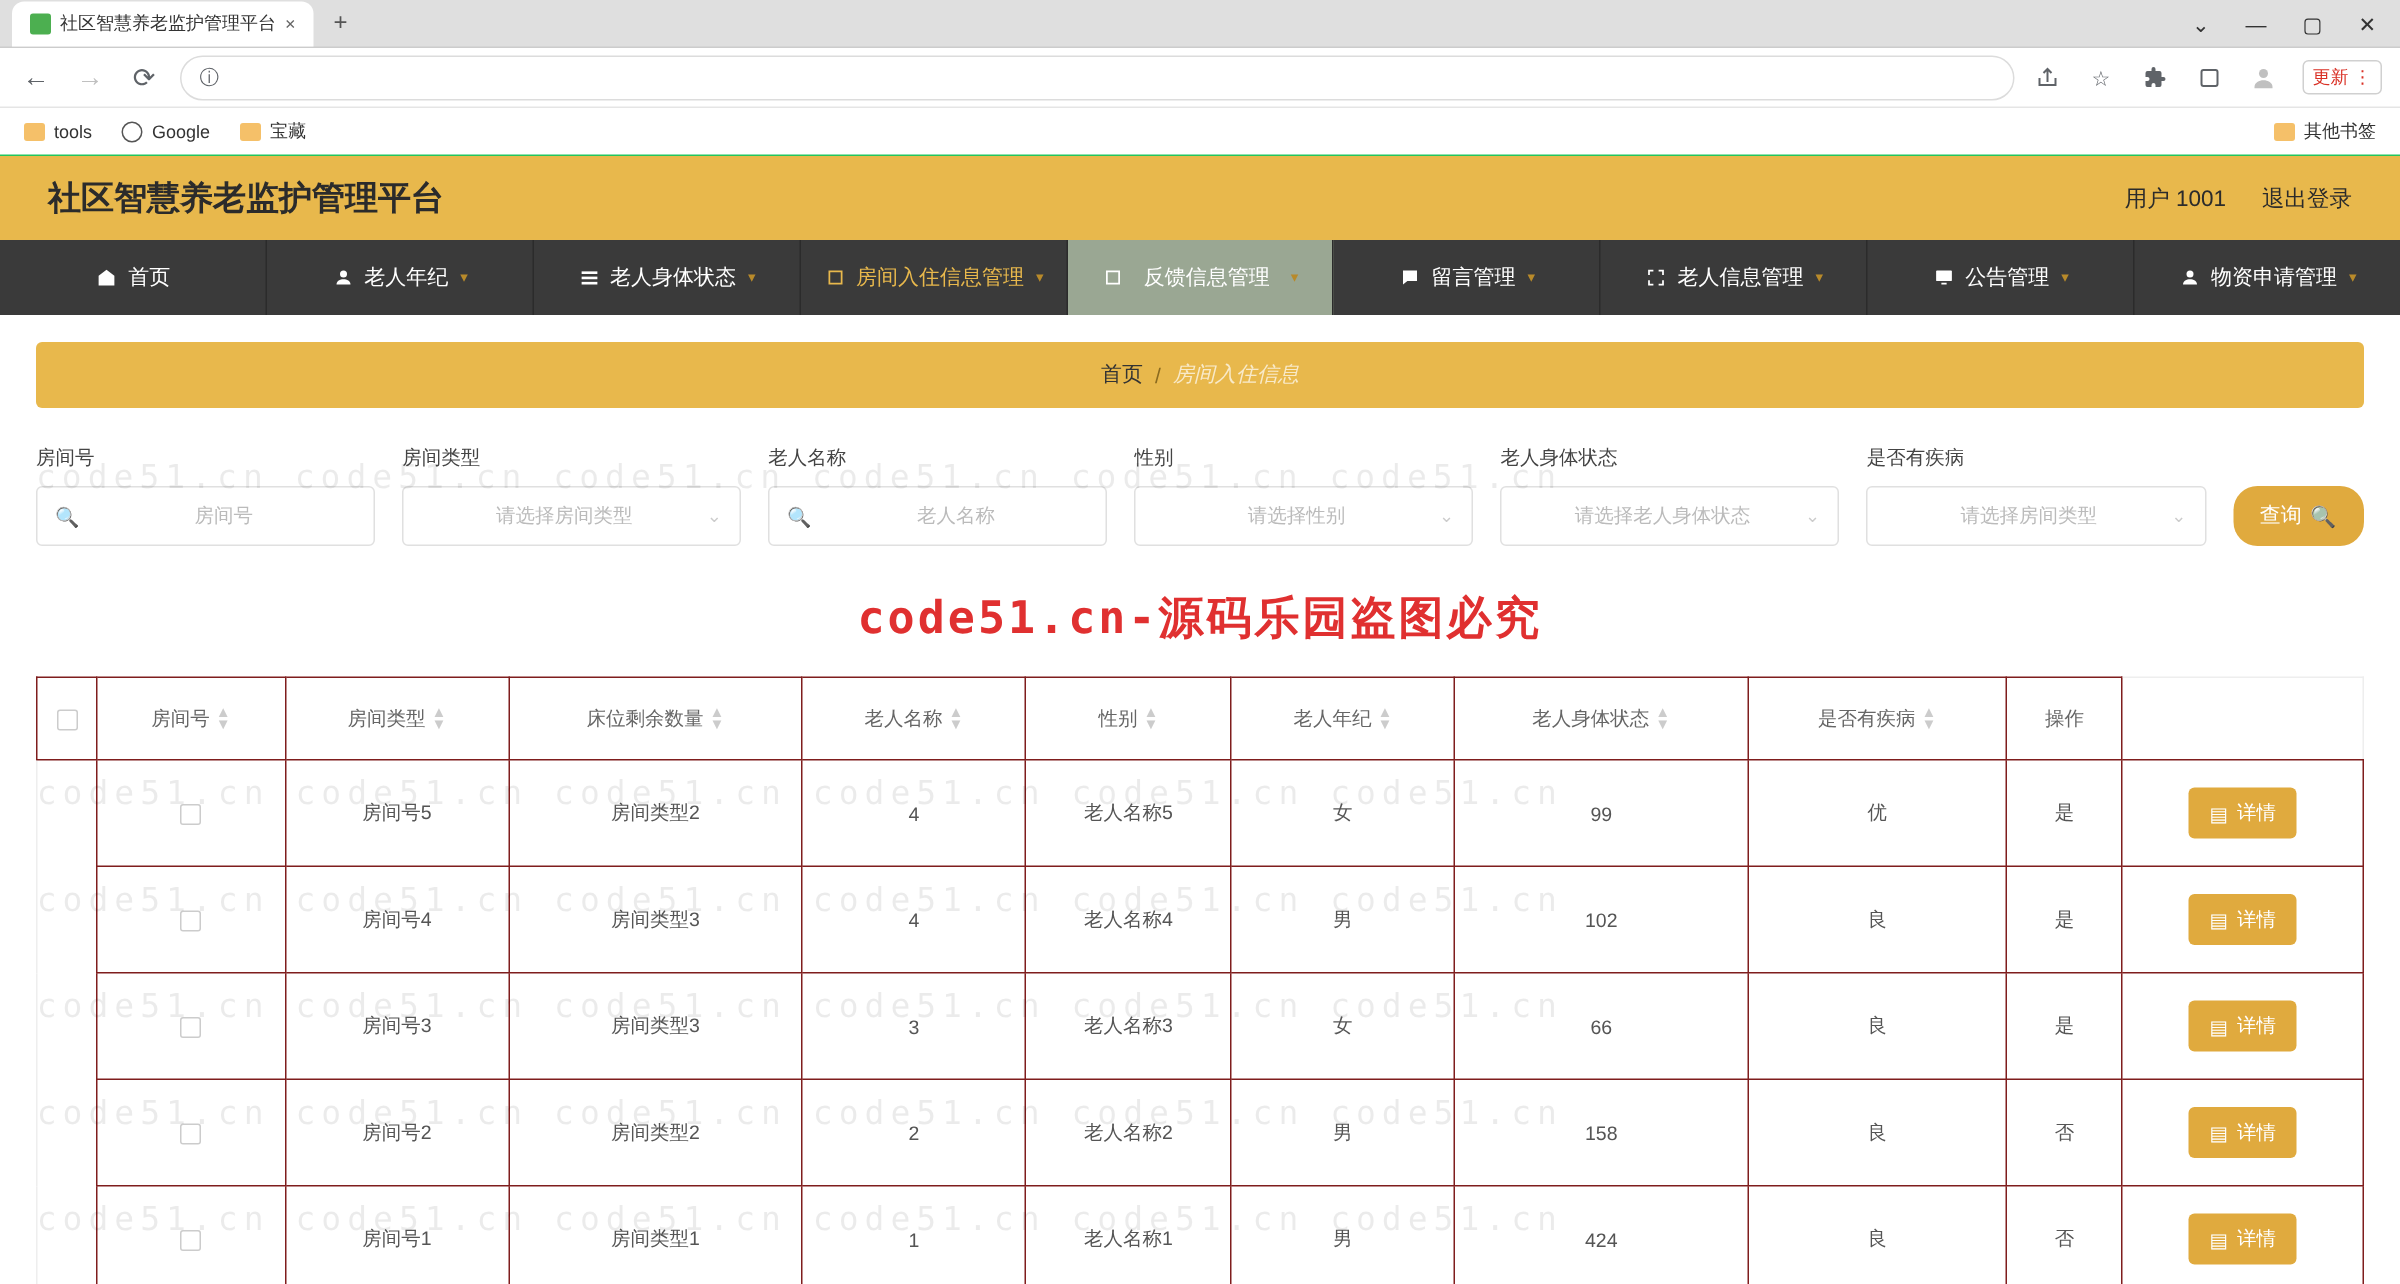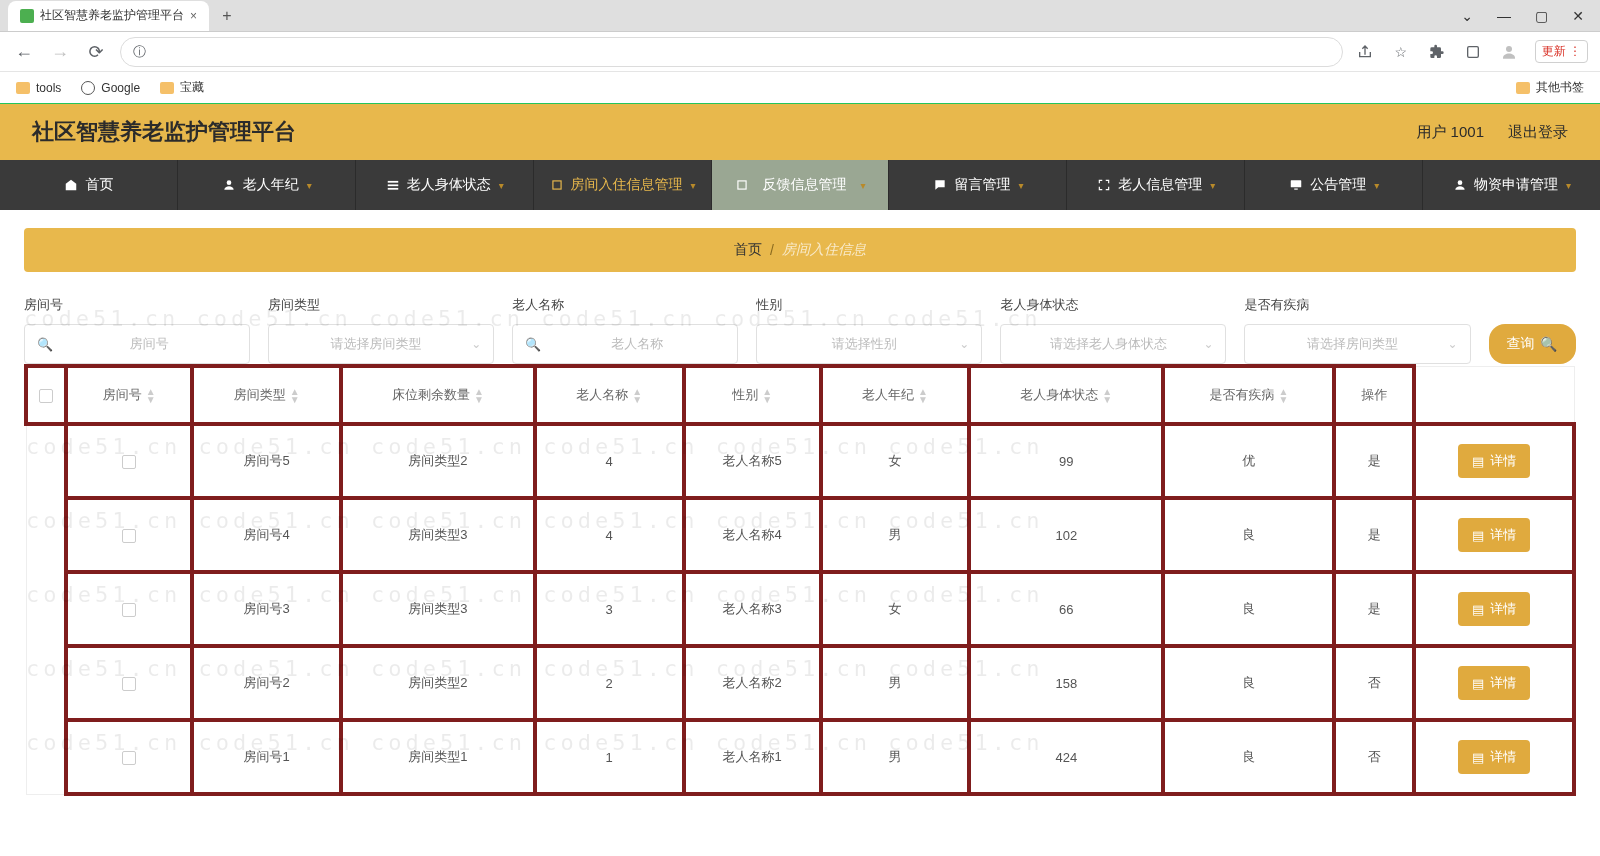--- a/index.html
+++ b/index.html
@@ -49,21 +49,21 @@
 .filter-label { font-size: 13px; color: #444; }
 .filter-input { height: 40px; border: 1px solid #e0e0e0; border-radius: 4px; display: flex; align-items: center; padding: 0 12px; color: #bbb; font-size: 13px; background: #fff; }
 .filter-input .search-icon { color: #ccc; margin-right: 8px; }
 .filter-input .ph { flex: 1; text-align: center; }
 .filter-input .chev { color: #ccc; font-size: 12px; }
 .query-btn { background: #e0aa3e; color: #fff; border: none; border-radius: 16px; height: 40px; padding: 0 18px; font-size: 14px; display: flex; align-items: center; gap: 6px; cursor: pointer; }
 
 .watermark-text { text-align: center; color: #e03030; font-size: 30px; font-weight: bold; margin: 28px 0 18px; letter-spacing: 2px; font-family: monospace, "Microsoft YaHei"; }
 
 .data-table { width: 100%; border-collapse: collapse; border: 1px solid #eee; }
-.data-table th, .data-table td { border: 4px solid #7f1d1d; padding: 18px 8px; text-align: center; font-size: 13px; color: #555; }
+.data-table th, .data-table td { border: 1px solid #7f1d1d; padding: 18px 8px; text-align: center; font-size: 13px; color: #555; }
 .data-table th { background: #fff; font-weight: normal; color: #666; }
 .sort-icons { display: inline-block; margin-left: 4px; color: #ccc; font-size: 10px; line-height: 8px; vertical-align: middle; }
 .checkbox { width: 14px; height: 14px; border: 1px solid #ccc; border-radius: 2px; display: inline-block; vertical-align: middle; }
 .detail-btn { background: #e0aa3e; color: #fff; border: none; border-radius: 4px; padding: 8px 14px; font-size: 13px; display: inline-flex; align-items: center; gap: 6px; cursor: pointer; }
 
 .wm-bg { position: relative; }
 .wm-bg::before {
   content: "code51.cn    code51.cn    code51.cn    code51.cn    code51.cn    code51.cn";
   position: absolute; left: 0; right: 0; top: 10px;
   color: rgba(0,0,0,0.08); font-size: 22px; letter-spacing: 4px;
@@ -290,20 +290,21 @@
         <span class="ph">请选择房间类型</span>
         <span class="chev">⌄</span>
       </div>
     </div>
     <button class="query-btn">
       <span>查询</span>
       <span>🔍</span>
     </button>
   </div>
 
+  <div class="watermark-text">code51.cn-源码乐园盗图必究</div>
 
   <table class="data-table">
     <thead>
       <tr>
         <th style="width:40px"><span class="checkbox"></span></th>
         <th><span>房间号</span><span class="sort-icons">▲<br>▼</span></th>
         <th><span>房间类型</span><span class="sort-icons">▲<br>▼</span></th>
         <th><span>床位剩余数量</span><span class="sort-icons">▲<br>▼</span></th>
         <th><span>老人名称</span><span class="sort-icons">▲<br>▼</span></th>
         <th><span>性别</span><span class="sort-icons">▲<br>▼</span></th>

